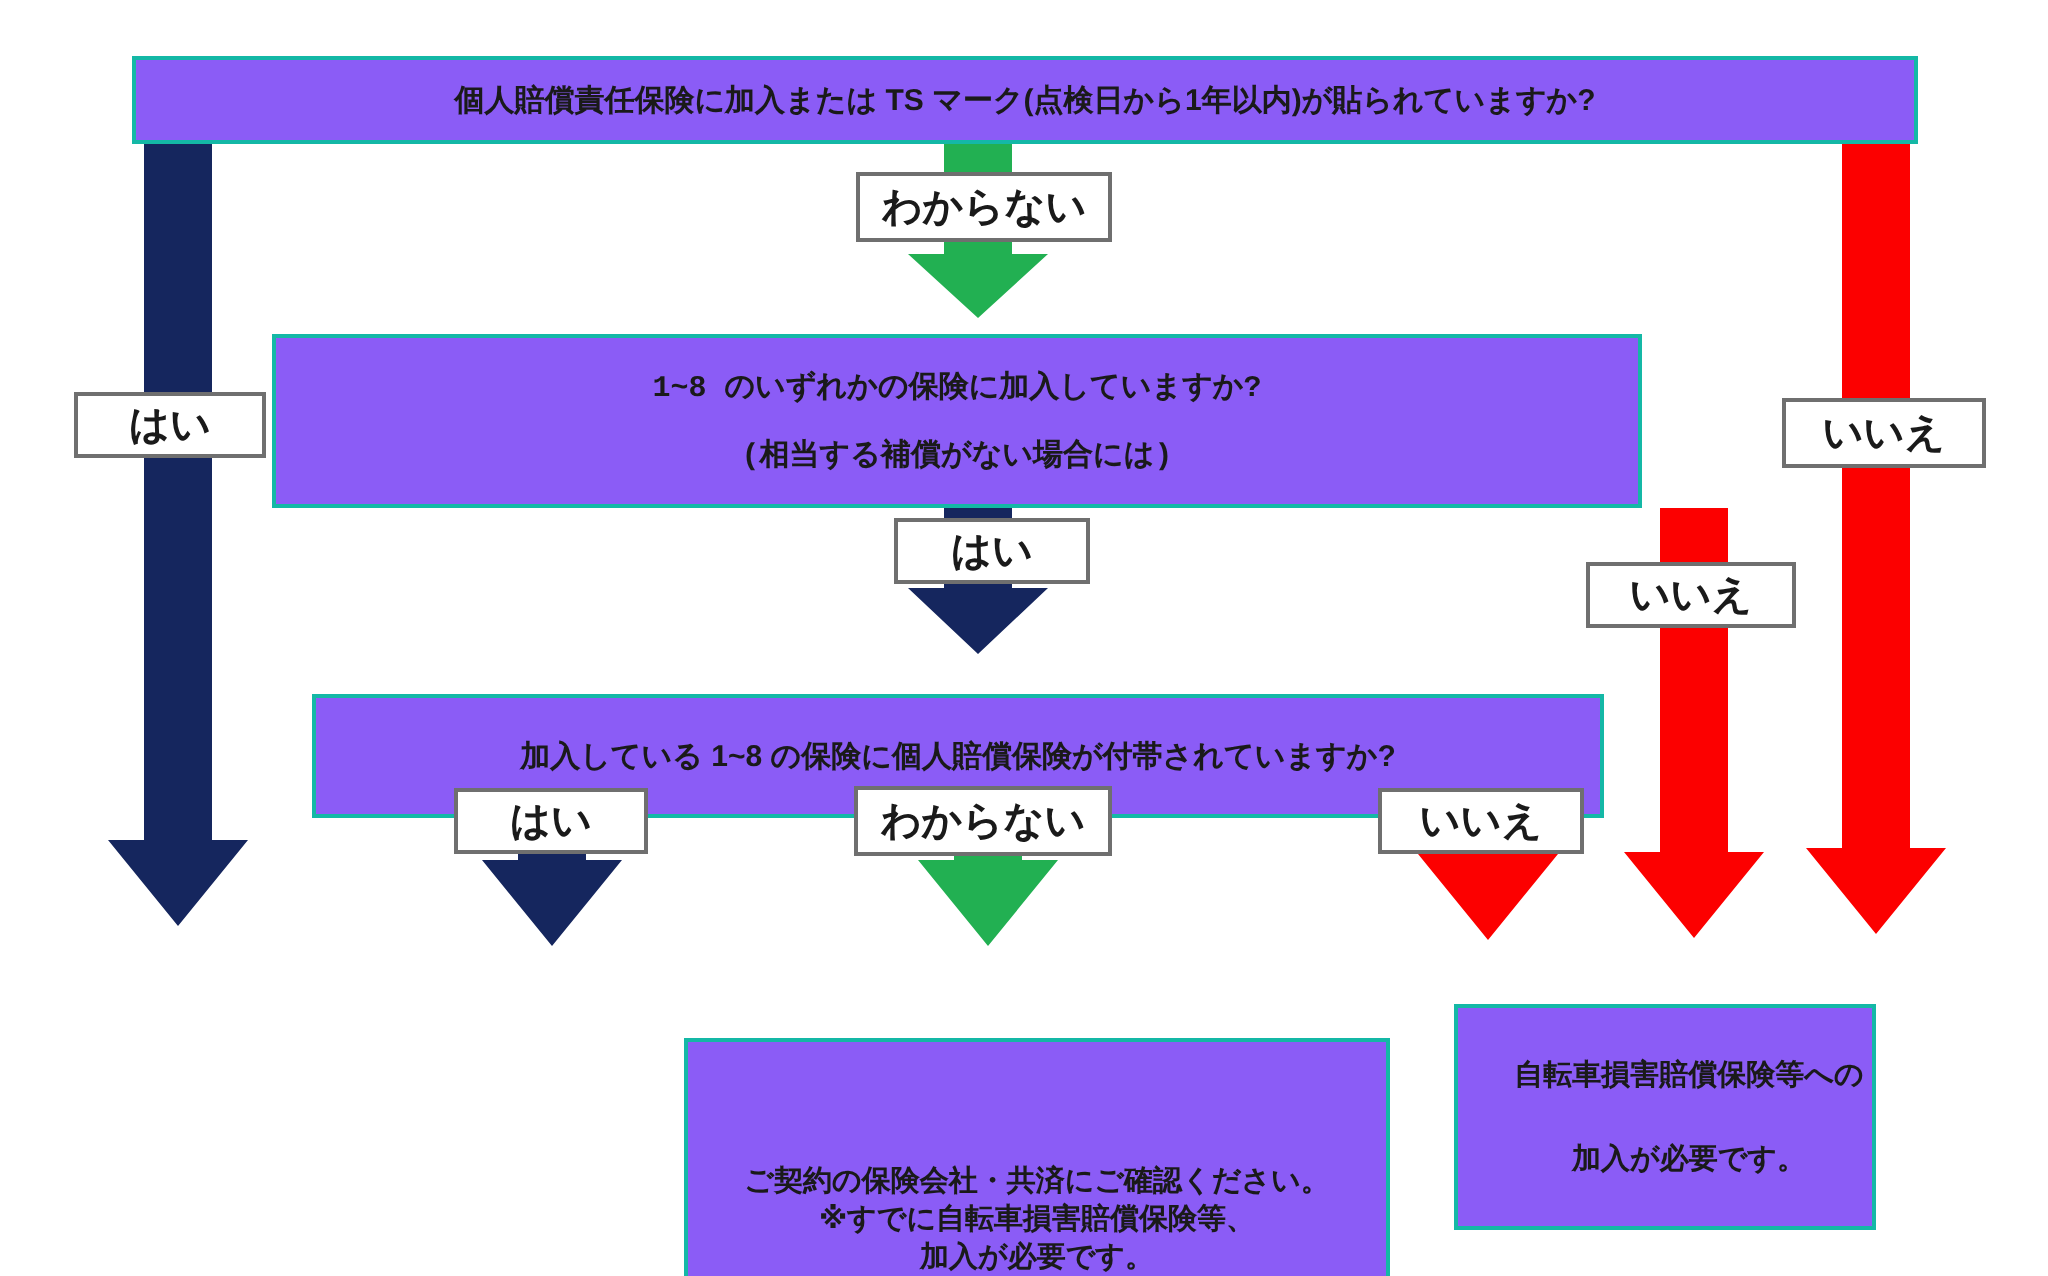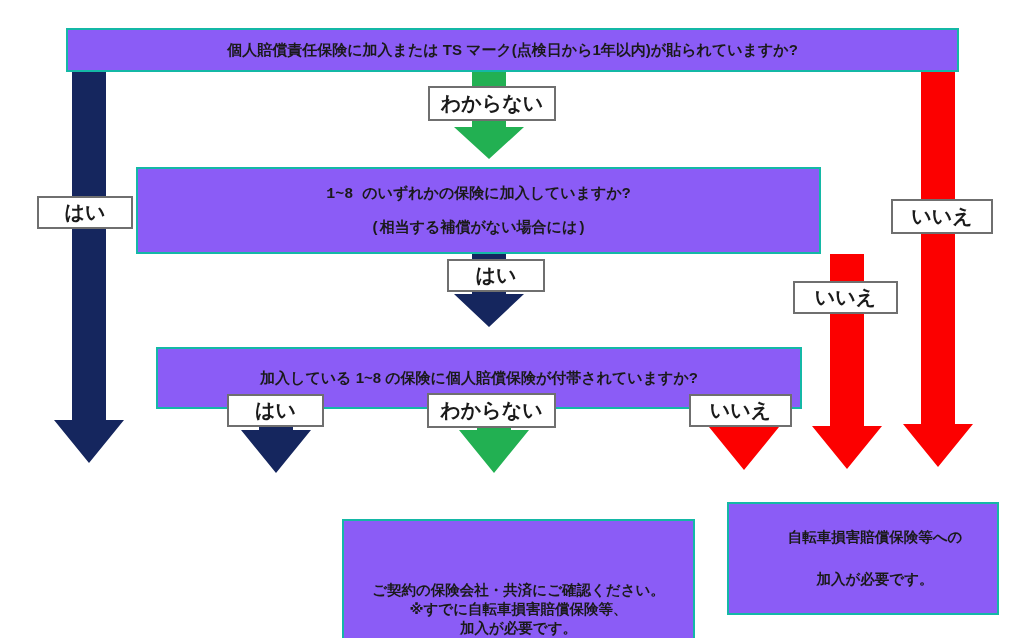--- a/index.html
+++ b/index.html
@@ -89,18 +89,18 @@
 
   <div class="label" style="left:689px; top:394px; width:103px; height:33px;">いいえ</div>
 
 
   <div class="box multi" style="left:342px; top:519px; width:353px; height:121px;justify-content:flex-end;">
     <span class="rtext">ご契約の保険会社・共済にご確認ください。</span>
     <span class="rtext">※すでに自転車損害賠償保険等、</span>
     <span class="rtext">加入が必要です。</span>
   </div>
 
-  <div class="box multi" style="left:727px; top:502px; width:272px; height:113px;padding-left:24px;">
+  <div class="box multi" style="left:727px; top:502px; width:211px; height:113px;padding-left:24px;">
     <span class="rtext">自転車損害賠償保険等への</span>
     <span class="rtext">加入が必要です。</span>
   </div>
 
 </div>
 
 </body></html>

